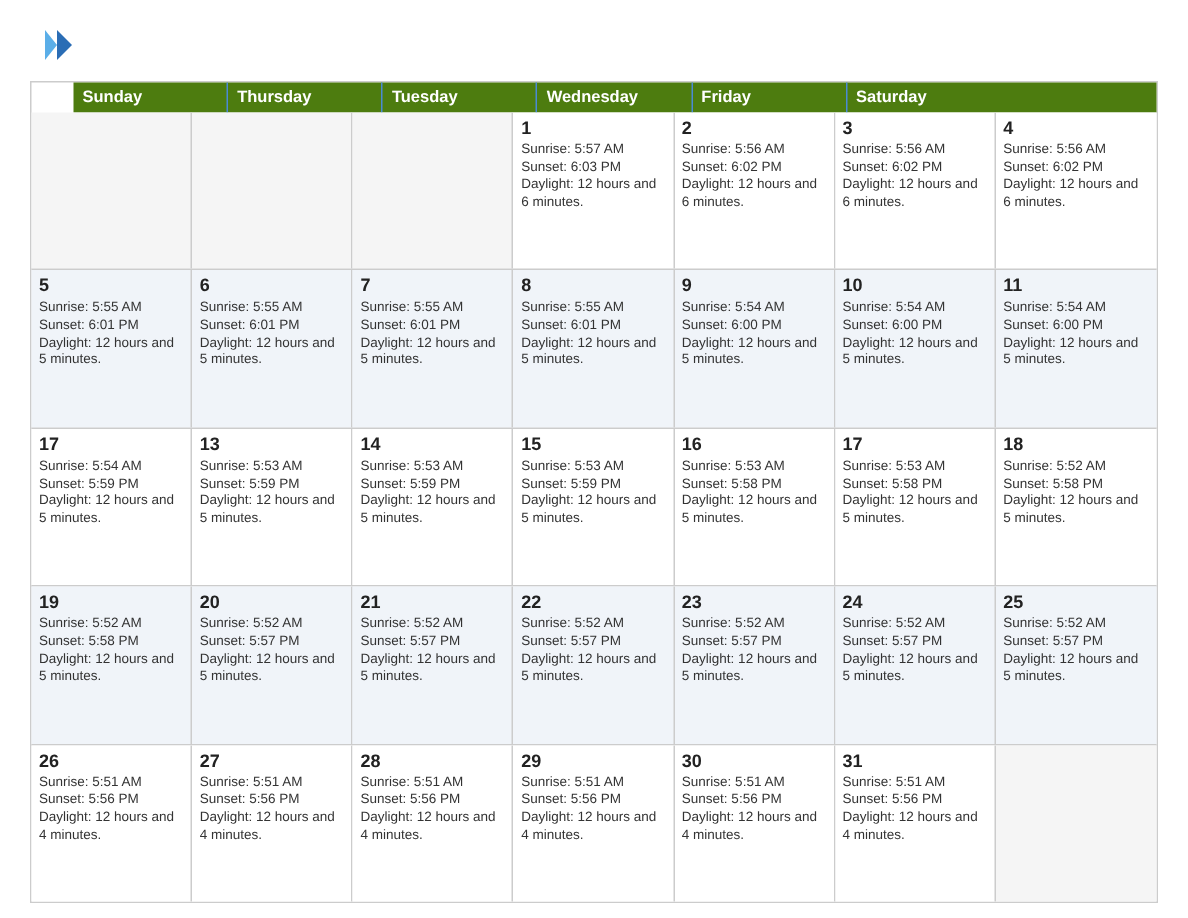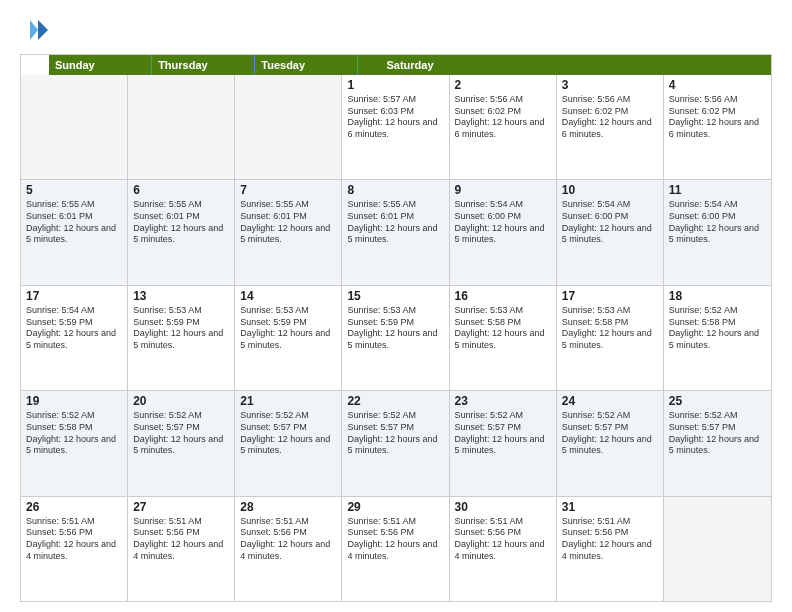--- a/index.html
+++ b/index.html
@@ -73,21 +73,21 @@
       margin-left: 28px;
     }
     .cal-header-cell {
       color: #fff;
       font-size: 11px;
       font-weight: bold;
       padding: 4px 6px;
       text-align: left;
       border-right: 1px solid #4a8ad4;
     }
-    .cal-header-cell:last-child { border-right: none; text-align: center; }
+    .cal-header-cell:last-child { border-right: none; }
     .cal-body {
       flex: 1;
       display: flex;
       flex-direction: column;
     }
     .cal-row {
       display: grid;
       grid-template-columns: repeat(7, 1fr);
       flex: 1;
       border-top: 1px solid #ccc;
@@ -135,20 +135,22 @@
       <div class="month-title"></div>
       <div class="subtitle"></div>
     </div>
   </div>
 
   <div class="calendar">
     <div class="cal-header">
     <div class="cal-header-cell">Sunday</div>
         <div class="cal-header-cell">Thursday</div>
         <div class="cal-header-cell">Tuesday</div>
+        <div class="cal-header-cell">Wednesday</div>
+        <div class="cal-header-cell">Friday</div>
         <div class="cal-header-cell">Saturday</div>
       </div>
     <div class="cal-body">
     <div class="cal-row">
           <div class="cal-cell empty"></div>
           <div class="cal-cell empty"></div>
           <div class="cal-cell empty"></div>
           <div class="cal-cell">
             <div class="day-num">1</div>
             <div class="cell-text" style="white-space: pre-wrap;">Sunrise: 5:57 AM

